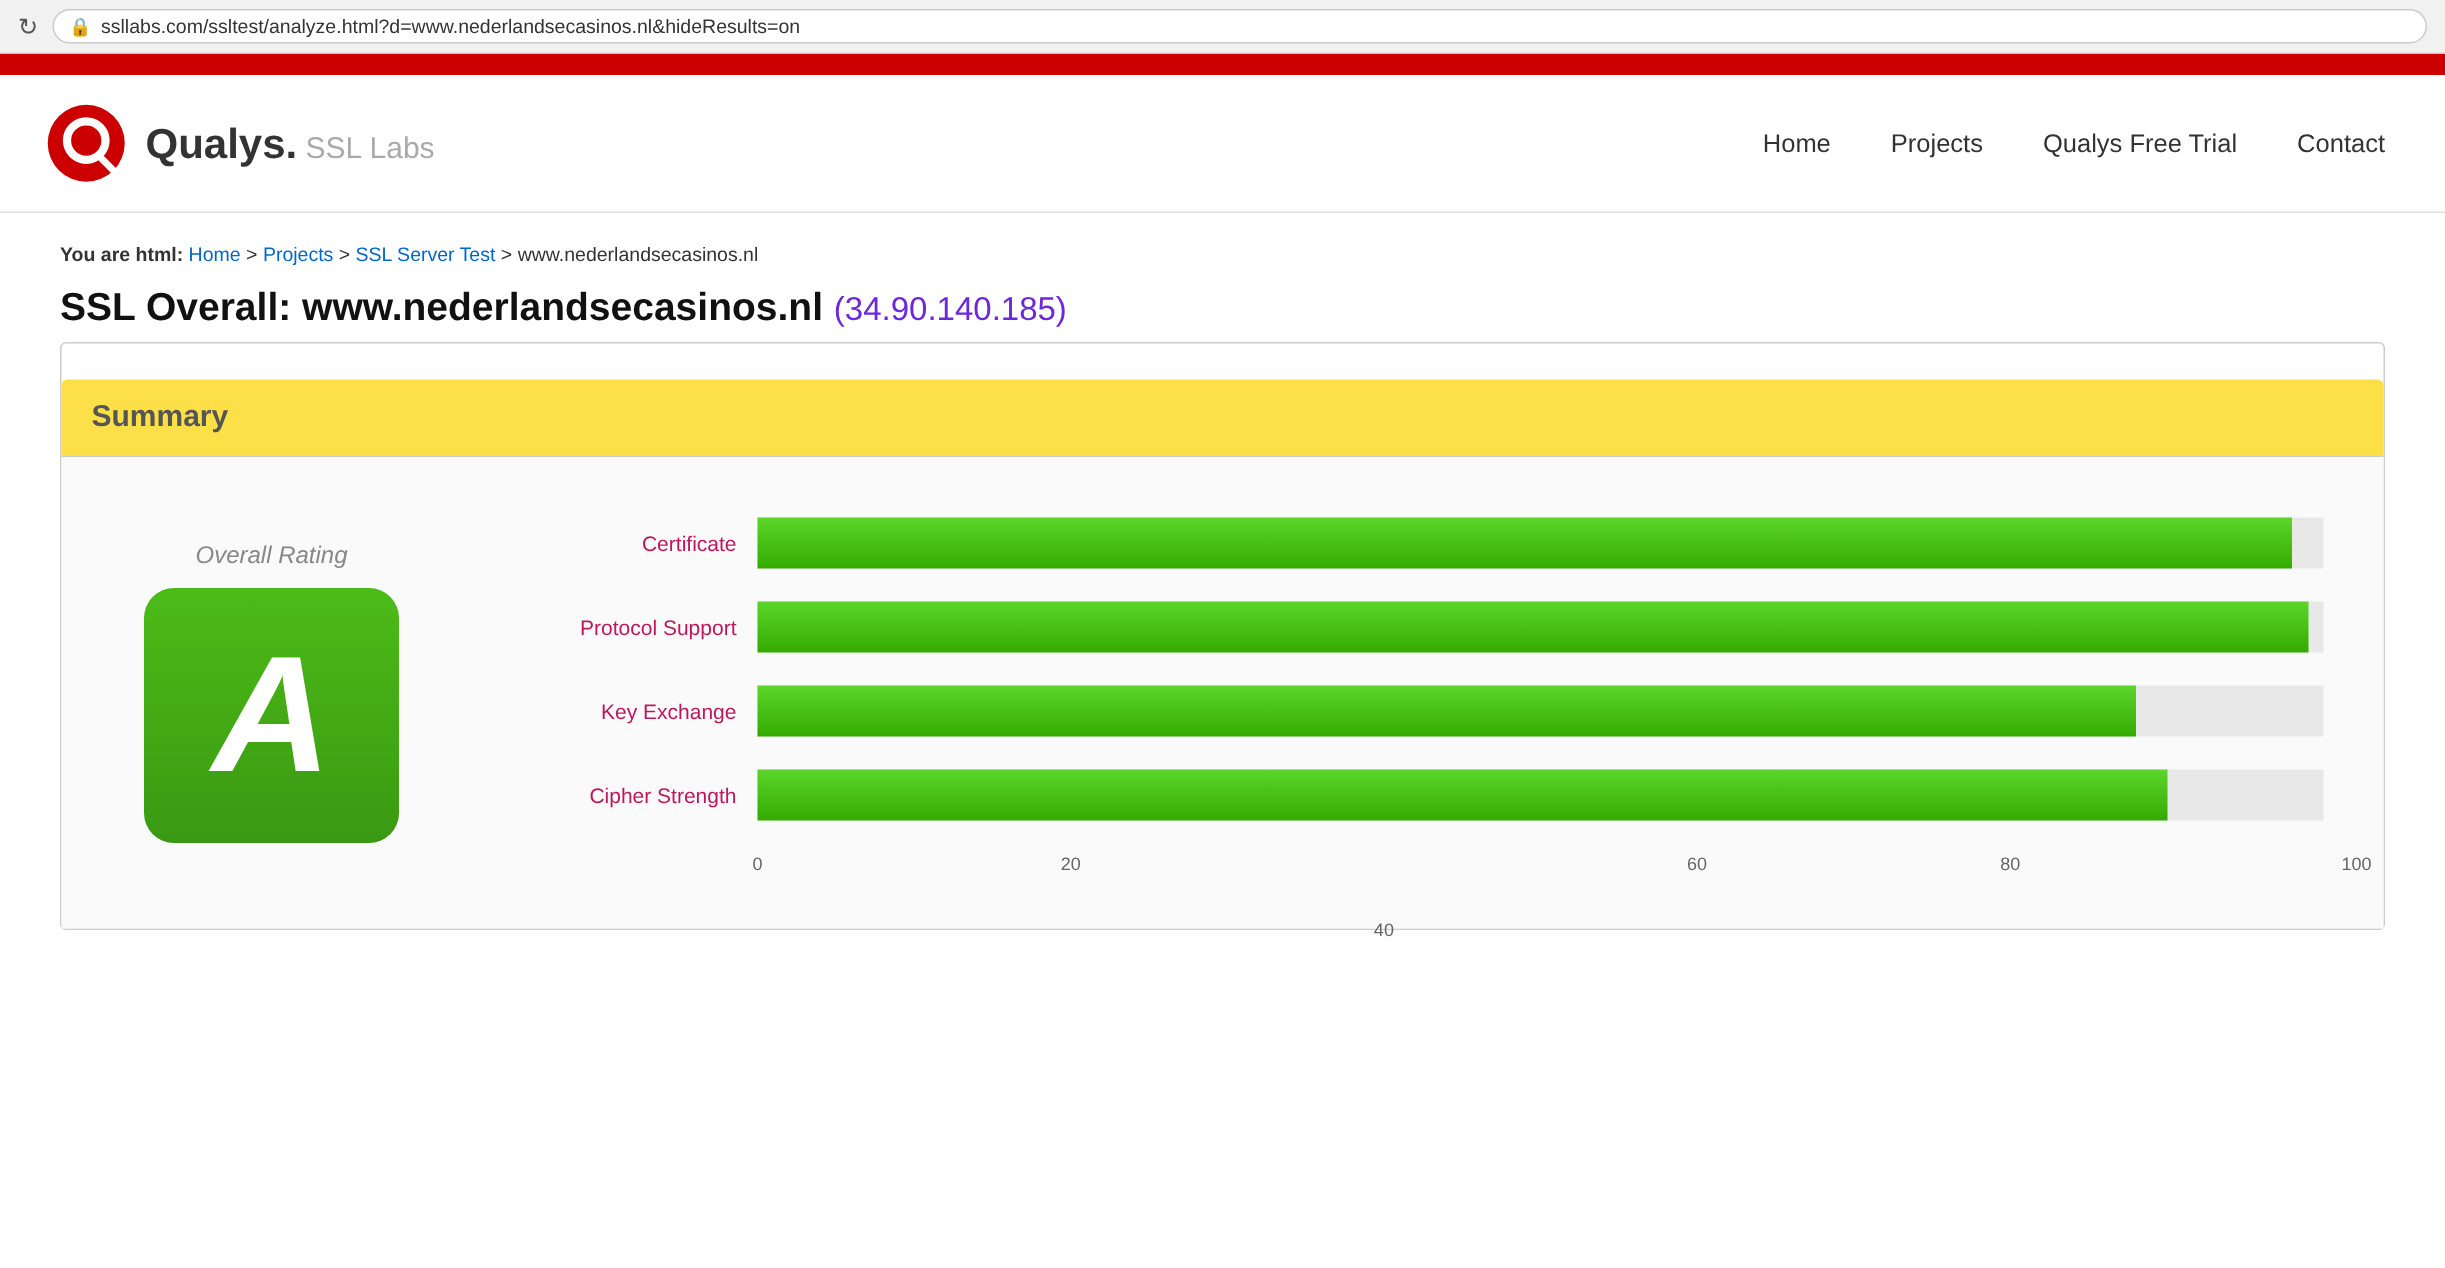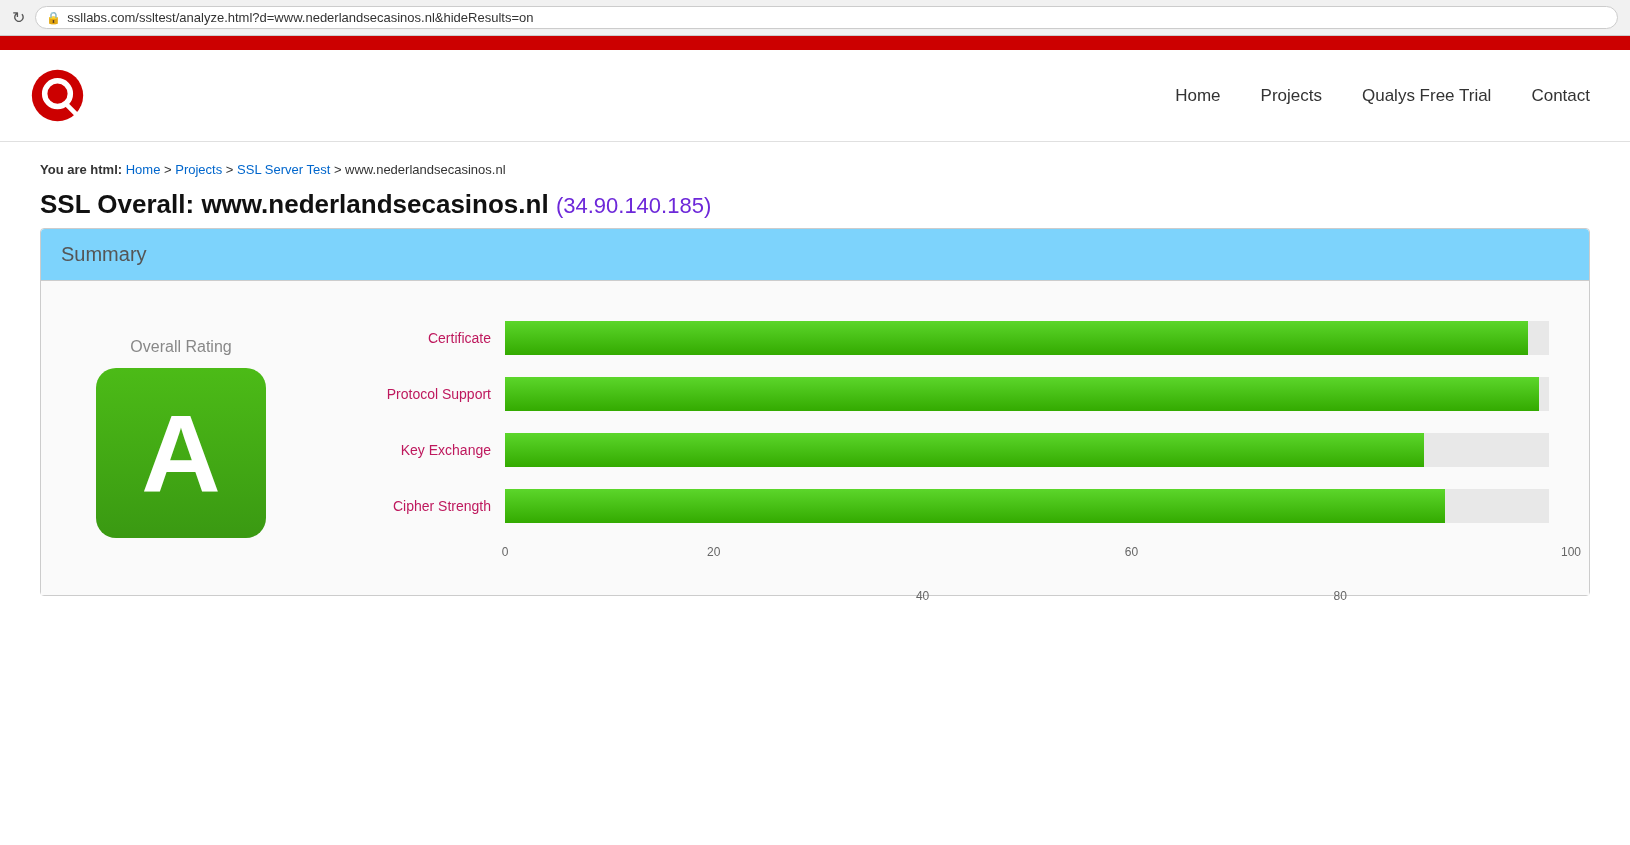--- a/index.html
+++ b/index.html
@@ -115,43 +115,45 @@
       text-decoration: none;
     }
 
     
     .summary-box {
       border: 1px solid #ccc;
       border-radius: 4px;
       background: #fff;
     }
     .summary-header {
-      background: #7dd3fc;
+      background: #fde047;
       padding: 14px 20px;
       font-size: 20px;
-      font-weight: normal;
+      font-weight: bold;
       color: #555;
       border-bottom: 1px solid #ccc;
       border-radius: 4px 4px 0 0;
+      margin-top: 24px;
     }
     .summary-content {
       display: flex;
       align-items: center;
       padding: 30px 40px;
       gap: 60px;
       background: #fafafa;
     }
 
     
     .rating-area {
       display: flex;
       flex-direction: column;
       align-items: center;
       gap: 12px;
       min-width: 200px;
+      font-style: italic;
     }
     .rating-label {
       font-size: 16px;
       color: #888;
     }
     .rating-badge {
       width: 170px;
       height: 170px;
       background: linear-gradient(180deg, #4cbb17 0%, #3a9912 100%);
       border-radius: 20px;
@@ -234,20 +236,23 @@
 <div class="red-bar"></div>
 
 <div class="site-header">
   <div class="logo-area">
 
     <svg class="logo-icon" viewBox="0 0 60 60" xmlns="http://www.w3.org/2000/svg">
       <circle cx="30" cy="30" r="28" fill="#cc0000"></circle>
       <circle cx="30" cy="28" r="14" fill="none" stroke="white" stroke-width="6"></circle>
       <line x1="40" y1="40" x2="50" y2="50" stroke="white" stroke-width="5" stroke-linecap="round"></line>
     </svg>
+    <div>
+      <span style="font-size:28px;font-weight:bold;color:#333;">Qualys.</span><span style="color:#aaa;font-size:20px;font-weight:normal;"> SSL Labs</span>
+    </div>
   </div>
   <nav class="nav-links">
     <a href="#">Home</a>
     <a href="#">Projects</a>
     <a href="#">Qualys Free Trial</a>
     <a href="#">Contact</a>
   </nav>
 </div>
 
 <div class="page-content">
@@ -309,21 +314,21 @@
             </div>
           </div>
 
         <div class="x-axis">
           <div class="x-axis-spacer"></div>
           <div class="x-axis-labels" id="x-axis-labels">
               <span class="x-tick" style="left: 0%;">0</span>
               <span class="x-tick" style="left: 20%;">20</span>
               <span class="x-tick" style="left: 40%; margin-top: 44px;">40</span>
               <span class="x-tick" style="left: 60%;">60</span>
-              <span class="x-tick" style="left: 80%; margin-top: 44px;">80</span>
+              <span class="x-tick" style="left: 80%;">80</span>
               <span class="x-tick" style="left: 100%; margin-left: 22px;">100</span>
             </div>
         </div>
       </div>
 
     </div>
   </div>
 
 </div>
 

